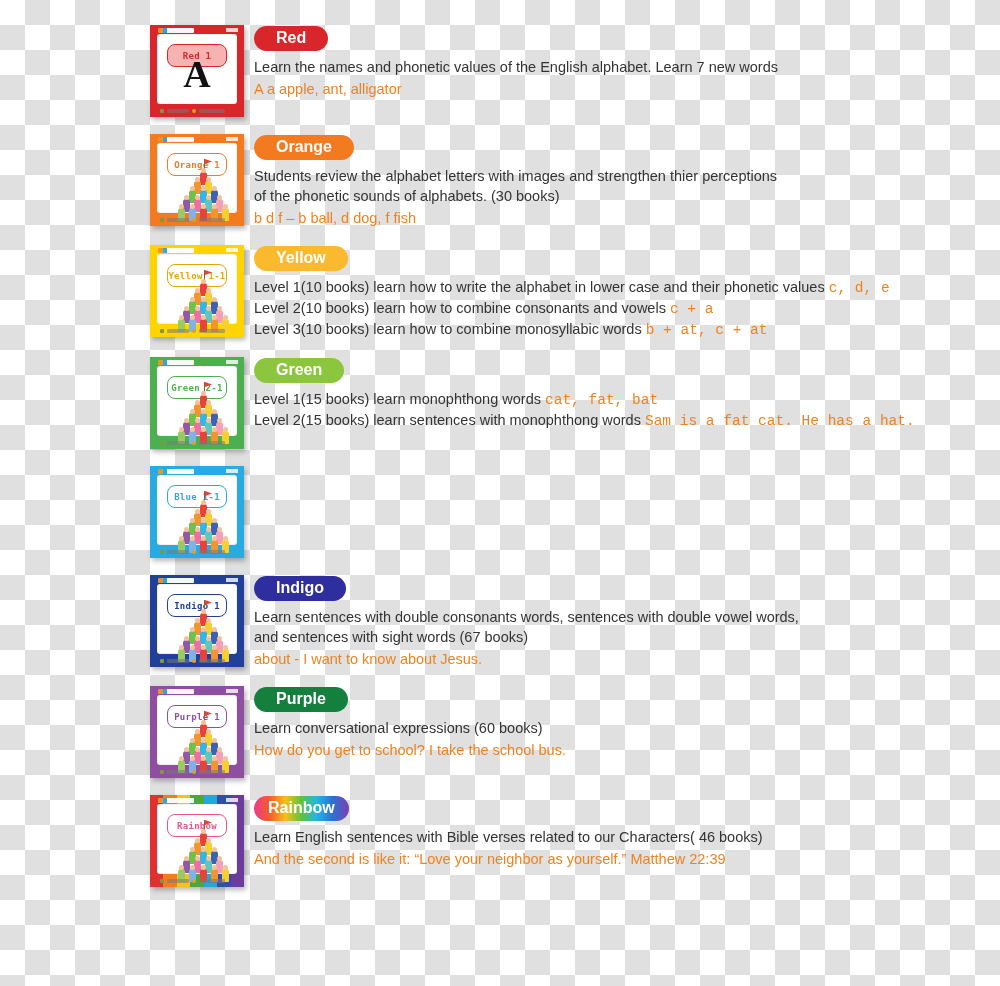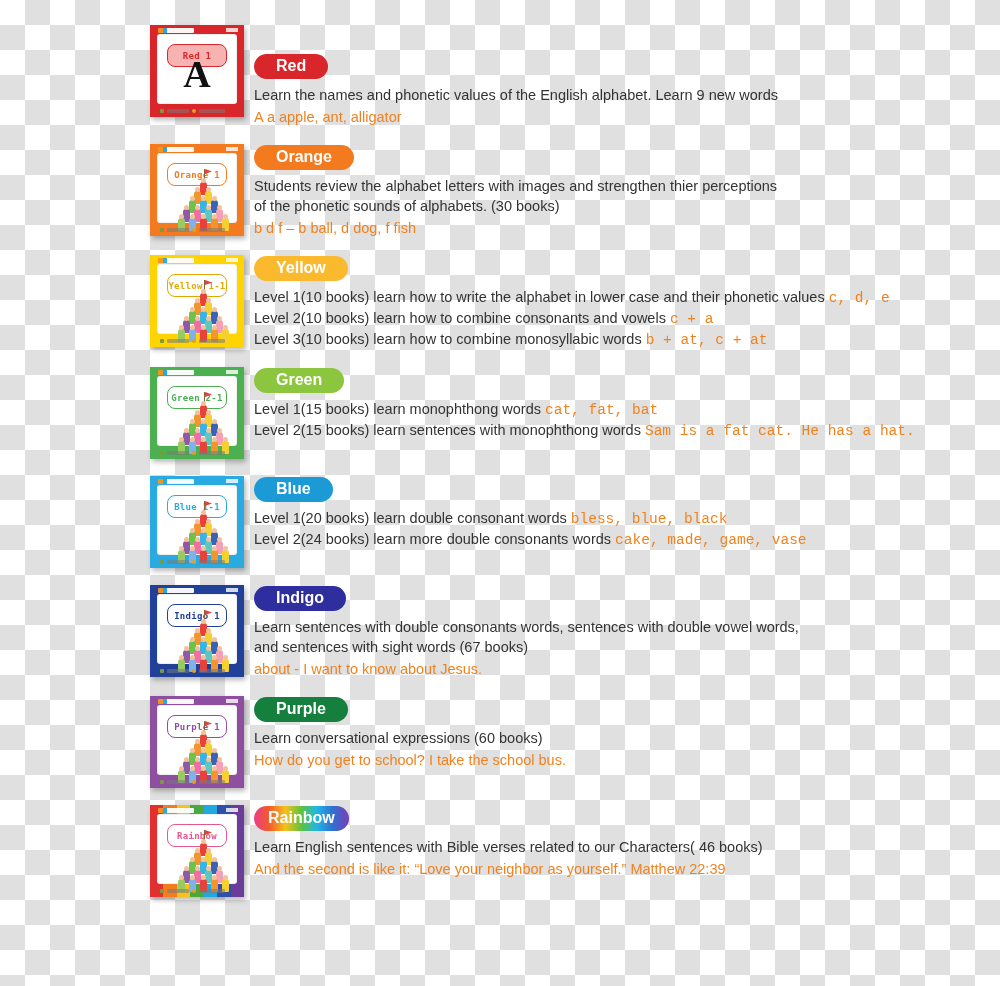--- a/index.html
+++ b/index.html
@@ -225,21 +225,21 @@
             </div>
           </div>
           <div class="cover-footer">
             <i class="a"></i>
             <i class="b"></i>
             <i class="c"></i>
             <i class="d"></i>
           </div>
         </div>
       </div>
-      <div class="info"><div class="badge" style="background: rgb(217, 38, 42); margin-top: 28px;">Red</div><div class="desc-line"><span>Learn the names and phonetic values of the English alphabet. Learn 9 new words</span></div><div class="example">A a apple, ant, alligator</div></div>
+      <div class="info"><div class="badge" style="background: rgb(217, 38, 42);">Red</div><div class="desc-line"><span>Learn the names and phonetic values of the English alphabet. Learn 7 new words</span></div><div class="example">A a apple, ant, alligator</div></div>
     </div>
     <div class="level-row">
       <div class="cover-wrap">
         <div class="cover" style="background: rgb(244, 122, 32);">
           <span class="cover-logo"></span>
           <span class="cover-code"></span>
           <div class="cover-inner">
             <div class="cover-title" style="background: rgb(255, 255, 255); color: rgb(244, 122, 32); border: 1px solid rgb(244, 122, 32);">Orange 1</div>
             <div class="cover-pyramid">
               <span class="flag"></span>
@@ -369,21 +369,20 @@
             </div>
           </div>
           <div class="cover-footer">
             <i class="a"></i>
             <i class="b"></i>
             <i class="c"></i>
             <i class="d"></i>
           </div>
         </div>
       </div>
-      <div class="info"><div class="badge" style="background: rgb(27, 154, 214);">Blue</div><div class="desc-line"><span>Level 1(20 books) learn double consonant words </span><span class="hl">bless, blue, black</span></div><div class="desc-line"><span>Level 2(24 books) learn more double consonants words </span><span class="hl">cake, made, game, vase</span></div></div>
     </div>
     <div class="level-row">
       <div class="cover-wrap">
         <div class="cover" style="background: rgb(32, 64, 154);">
           <span class="cover-logo"></span>
           <span class="cover-code"></span>
           <div class="cover-inner">
             <div class="cover-title" style="background: rgb(255, 255, 255); color: rgb(32, 64, 154); border: 1px solid rgb(32, 64, 154);">Indigo 1</div>
             <div class="cover-pyramid">
               <span class="flag"></span>

